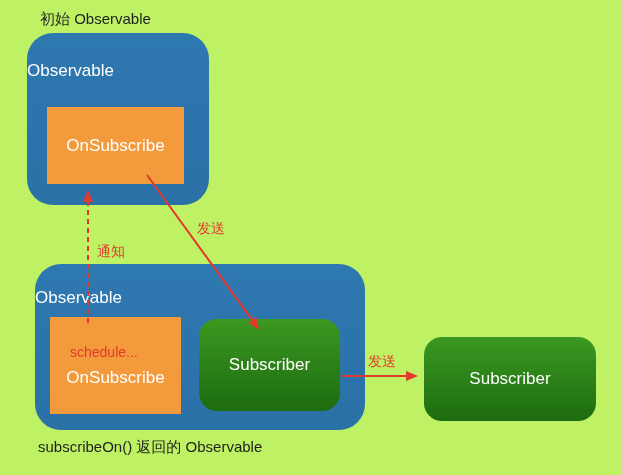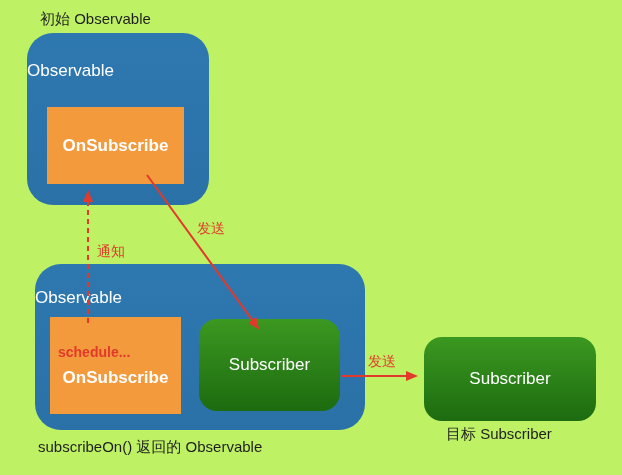--- a/index.html
+++ b/index.html
@@ -41,35 +41,34 @@
     font-size: 17px;
   }
   .top-blue    .blue-title { top: 28px; }
   .bottom-blue .blue-title { top: 24px; }
 
   .orange-box {
     position: absolute;
     background: #f29a3c;
     color: #ffffff;
     font-size: 17px;
-    font-weight: bold;
   }
   .top-orange {
     left: 20px; top: 74px; width: 137px; height: 77px;
     display: flex; align-items: center; justify-content: center;
   }
   .bottom-orange {
     left: 15px; top: 53px; width: 131px; height: 97px;
     display: flex; flex-direction: column; align-items: center; justify-content: center;
   }
   .schedule-text {
     color: #e2392c;
     font-size: 14px;
     align-self: flex-start;
-    padding-left: 8px;
+    padding-left: 20px;
     margin-bottom: 8px;
   }
 
   .green-box {
     position: absolute;
     background: linear-gradient(180deg, #3b9820 0%, #1d6b10 100%);
     border-radius: 18px;
     color: #ffffff;
     font-size: 17px;
     display: flex; align-items: center; justify-content: center;
@@ -94,21 +93,20 @@
 </style>
 </head>
 <body>
 
 <div class="canvas">
 
   <div class="caption top-caption">初始 Observable</div>
 
   <div class="caption bottom-caption">subscribeOn() 返回的 Observable</div>
 
-  <div class="caption target-caption">目标 Subscriber</div>
 
   <div class="blue-box top-blue">
     <div class="blue-title">Observable</div>
     <div class="orange-box top-orange">
       <span>OnSubscribe</span>
     </div>
   </div>
 
   <div class="blue-box bottom-blue">
     <div class="blue-title">Observable</div>

